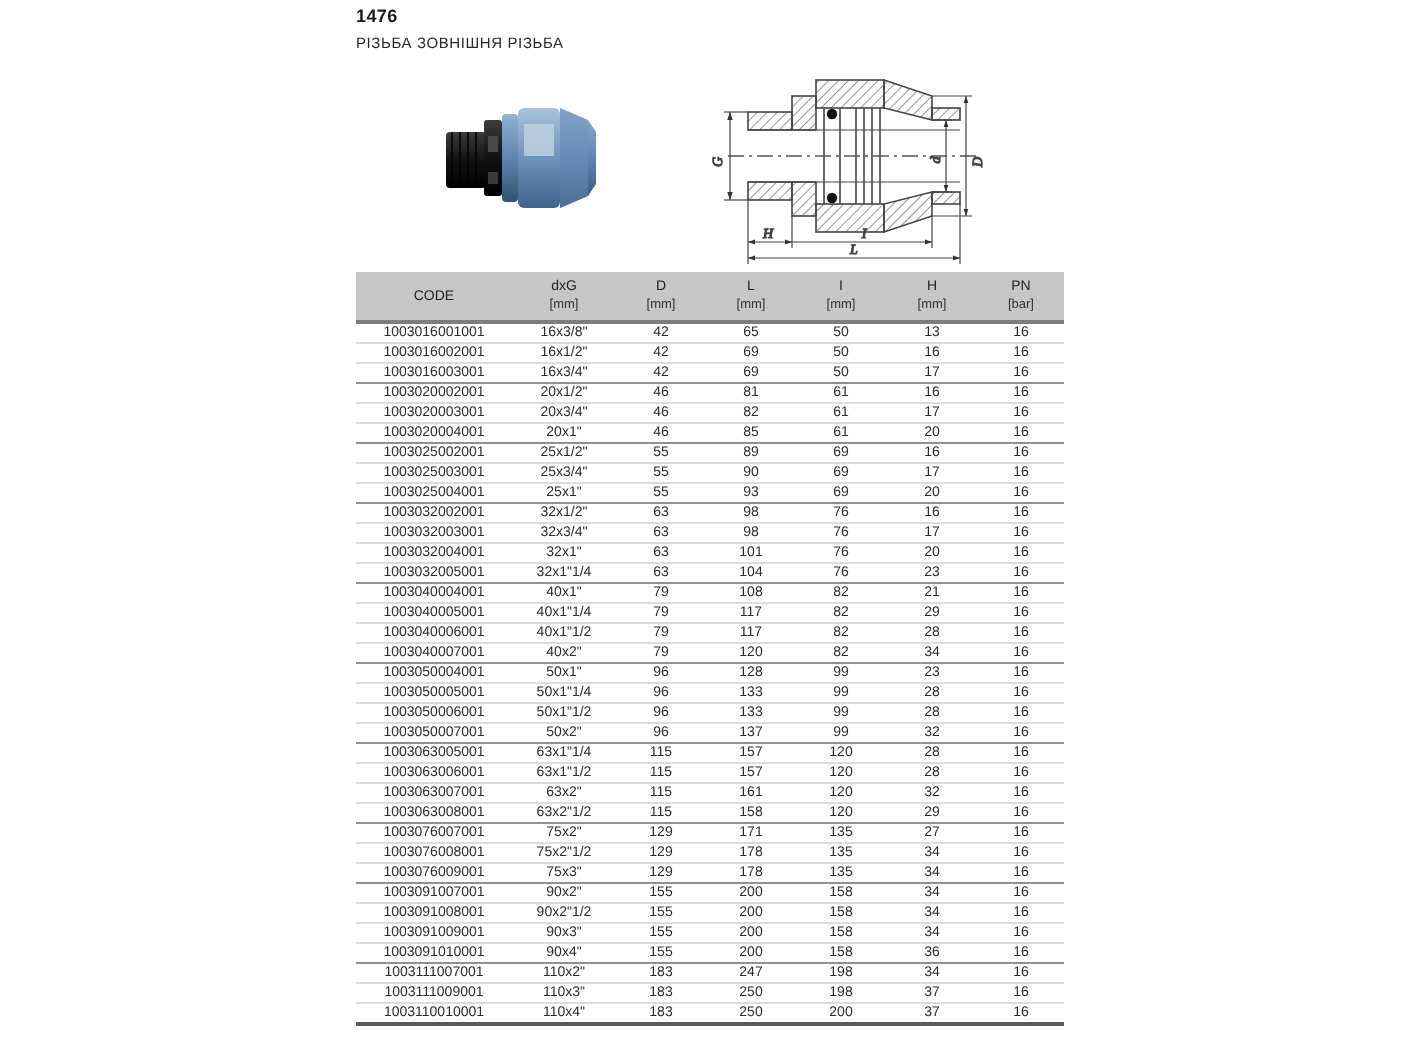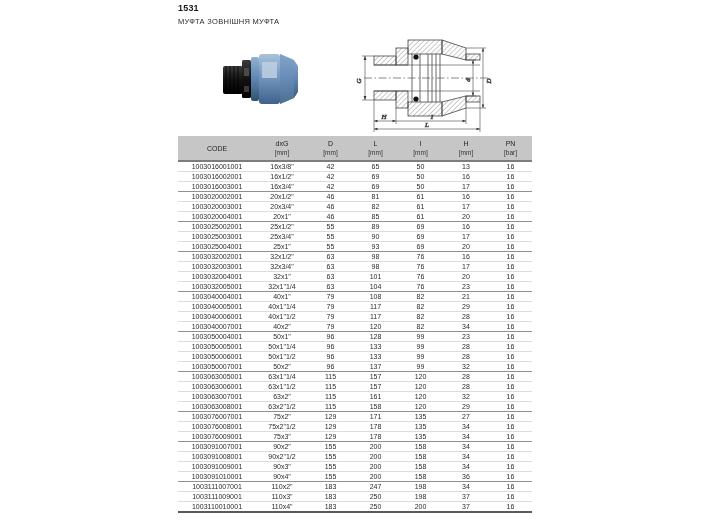--- a/index.html
+++ b/index.html
@@ -41,22 +41,22 @@
   col.c-d{width:45px;}
   col.c-l{width:45px;}
   col.c-i{width:45px;}
   col.c-h{width:46px;}
   col.c-pn{width:43px;}
   .unit{display:block;font-size:6.5px;color:#333;}
 </style>
 </head>
 <body>
 
-<div class="page-title">1531</div>
-<div class="product-name">МУФТА ЗОВНІШНЯ МУФТА</div>
+<div class="page-title">1476</div>
+<div class="product-name">РІЗЬБА ЗОВНІШНЯ РІЗЬБА</div>
 
 <div class="photo-wrap">
   <svg width="84" height="72" viewBox="0 0 84 72">
     <defs>
       <linearGradient id="blueV" x1="0" y1="0" x2="0" y2="1">
         <stop offset="0" stop-color="#a9c2da"></stop>
         <stop offset="0.45" stop-color="#7497c0"></stop>
         <stop offset="1" stop-color="#3f618a"></stop>
       </linearGradient>
       <linearGradient id="blueV2" x1="0" y1="0" x2="0" y2="1">

